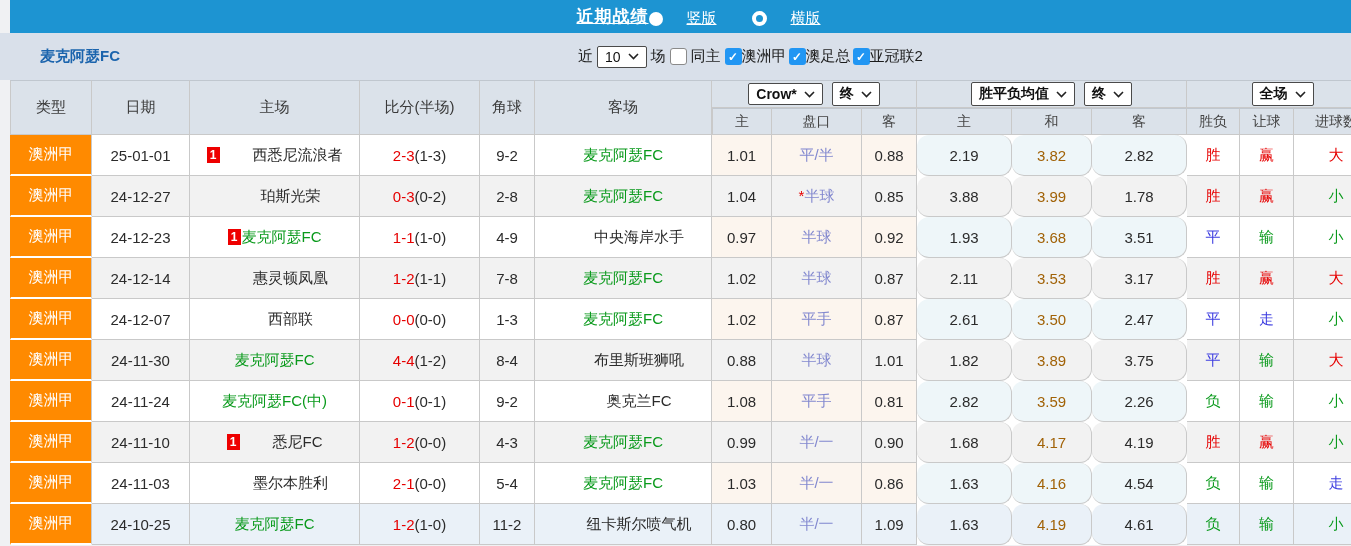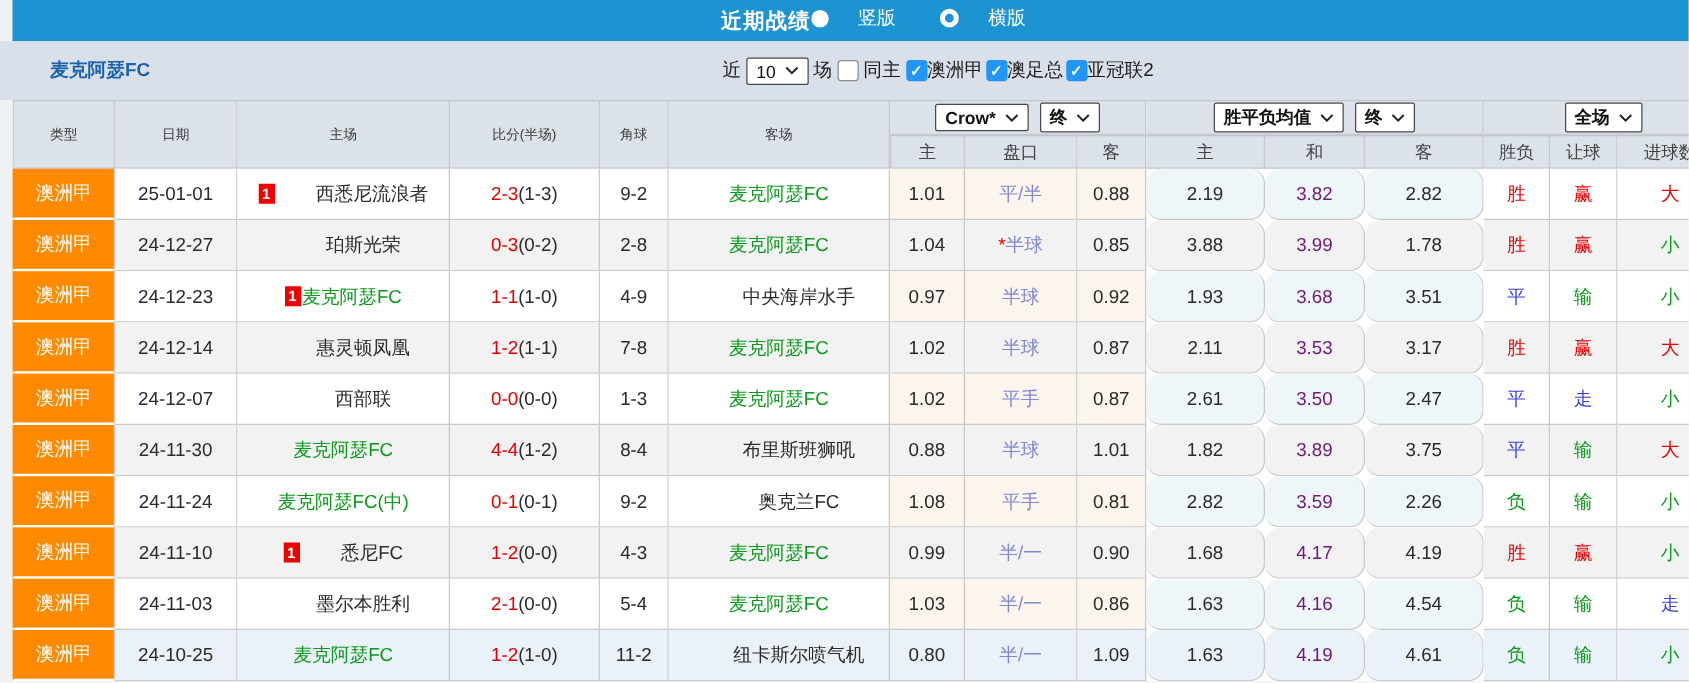--- a/index.html
+++ b/index.html
@@ -7,21 +7,21 @@
     margin: 0; width: 1351px; height: 546px; overflow: hidden;
     background: #f0f1f3; font-family: "Liberation Sans", sans-serif;
   }
   .page { padding-left: 10px; background: #f0f1f3; }
 
   
   .topbar {
     height: 33px; background: #1d94d2; display: flex; align-items: center; justify-content: center;
     color: #fff;
   }
-  .topbar-inner { display: flex; align-items: flex-start; transform: translateX(18px); }
+  .topbar-inner { display: flex; align-items: flex-end; transform: translateX(18px); text-decoration: underline; }
   .topbar-title { font-size: 17px; font-weight: bold; letter-spacing: 1px; }
   .radio-group { display: flex; align-items: center; font-size: 15px; gap: 19px; }
   .radio-dot { width: 14px; height: 14px; border-radius: 50%; background: #fff; display: inline-block; }
   .radio-ring { width: 15px; height: 15px; border-radius: 50%; border: 4px solid #fff; background: transparent; display: inline-block; margin-left: 16px; }
   .radio-label { margin-left: 5px; }
 
   
   .filterbar {
     height: 47px; margin-left: -10px; padding-left: 10px; background: #d9e0ea;
     position: relative; display: flex; align-items: center; font-size: 15px; color: #1c1c1c;
@@ -44,38 +44,38 @@
   .tablewrap { width: 1341px; overflow: hidden; background: #fff; }
   table { border-collapse: separate; border-spacing: 0; table-layout: fixed; width: 1369px; font-size: 15px; color: #2b2b2b; }
   th, td {
     border-right: 1px solid #c9c9c9; border-bottom: 1px solid #c9c9c9;
     text-align: center; padding: 0; overflow: hidden; white-space: nowrap;
   }
   td:first-child, th:first-child { border-left: 1px solid #c9c9c9; }
   thead th { background: #dbe2ea; font-weight: normal; color: #3a3a3a; border-top: 1px solid #c0c7cf; }
   tr.h1 th { height: 28px; }
   tr.h2 th { height: 27px; font-size: 14px; color: #444; }
-  tr.h1 th[rowspan] { height: 55px; font-size: 11px; }
+  tr.h1 th[rowspan] { height: 55px; font-size: 15px; }
   .selrow { display: flex; align-items: center; justify-content: center; gap: 9px; font-weight: bold; }
   tbody td { height: 41px; background: #fff; }
   tbody tr.alt td { background: #f2f2f2; }
   tbody tr.lastrow td { background: #eaf1f8; }
   tbody td.crow { background: #fcf5ee; }
   tbody td.avg  { background: #eef6f9; border-radius: 12px; }
   td.league { background: #ff8a00 !important; color: #fff; border-bottom: 2px solid #fff; border-left: 1px solid #ff8a00; }
   .badge {
     display: inline-block; background: #ee0000; color: #fff; font-size: 12px; font-weight: bold;
     width: 13px; height: 16px; line-height: 16px; text-align: center; margin-right: 1px; vertical-align: 1px;
   }
   .c-red   { color: #e60000; }
   .c-green { color: #0a9a1c; }
   .c-blue  { color: #3c3ce0; }
   .c-black { color: #2b2b2b; padding-left: 32px; }
   .hcp  { color: #8288cf; }
-  .draw { color: #701a75; }
+  .draw { color: #a16207; }
 </style>
 </head>
 <body>
 
 <div class="page">
 
   <div class="topbar">
     <div class="topbar-inner">
       <span class="topbar-title">近期战绩</span>
       <span class="radio-group">

